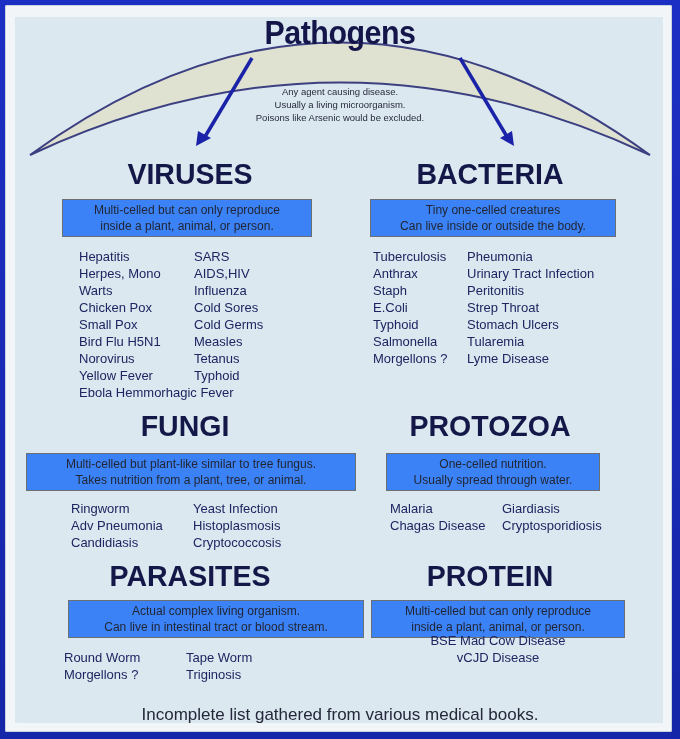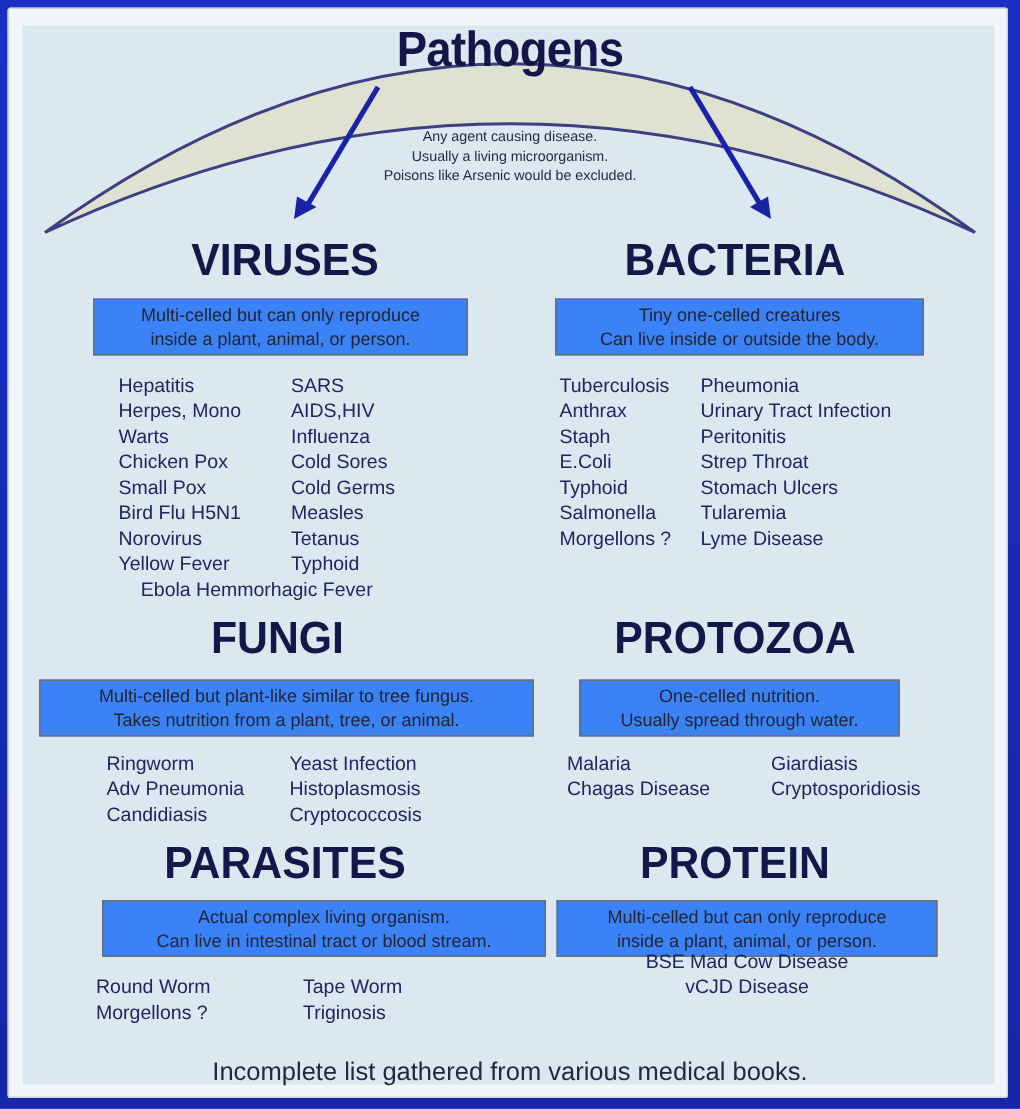--- a/index.html
+++ b/index.html
@@ -36,21 +36,21 @@
     }
     .desc {
       position: absolute; background: #3b82f6; border: 1.5px solid #6b6f73;
       text-align: center; font-size: 12px; line-height: 16px; color: #222634;
       padding: 2px 4px;
     }
     .items {
       position: absolute; display: grid; column-gap: 14px;
       font-size: 13px; line-height: 17px; color: #1e2560;
     }
-    .items .span2 { grid-column: 1 / span 2; text-align: center; }
+    .items .span2 { grid-column: 1 / span 2; }
     .footer {
       position: absolute; left: 0; width: 680px; top: 705px; text-align: center;
       font-size: 17px; color: #24283a;
     }
     .centered-items {
       position: absolute; text-align: center; font-size: 13px; line-height: 17px; color: #1e2560;
     }
   </style>
 </head>
 <body>
@@ -139,33 +139,33 @@
   <div>Histoplasmosis</div>
   <div>Candidiasis</div>
   <div>Cryptococcosis</div>
 </div>
 
 <div class="cat-title" style="left:360px;width:260px;top:409px;">PROTOZOA</div>
 <div class="desc" style="left:386px;top:453px;width:214px;">
   <div>One-celled nutrition.</div>
   <div>Usually spread through water.</div>
 </div>
-<div class="items" style="left:378px;top:500px;grid-template-columns:110px auto;column-gap:26px;">
+<div class="items" style="left:390px;top:500px;grid-template-columns:110px auto;column-gap:2px;">
   <div>Malaria</div>
   <div>Giardiasis</div>
   <div>Chagas Disease</div>
   <div>Cryptosporidiosis</div>
 </div>
 
 <div class="cat-title" style="left:60px;width:260px;top:559px;">PARASITES</div>
 <div class="desc" style="left:32px;top:600px;width:296px;margin-left:36px;">
   <div>Actual complex living organism.</div>
   <div>Can live in intestinal tract or blood stream.</div>
 </div>
-<div class="items" style="left:64px;top:649px;grid-template-columns:106px auto;column-gap:32px;">
+<div class="items" style="left:64px;top:649px;grid-template-columns:106px auto;column-gap:16px;">
   <div>Round Worm</div>
   <div>Tape Worm</div>
   <div>Morgellons ?</div>
   <div>Triginosis</div>
 </div>
 
 <div class="cat-title" style="left:360px;width:260px;top:559px;">PROTEIN</div>
 <div class="desc" style="left:371px;top:600px;width:254px;">
   <div>Multi-celled but can only reproduce</div>
   <div>inside a plant, animal, or person.</div>

